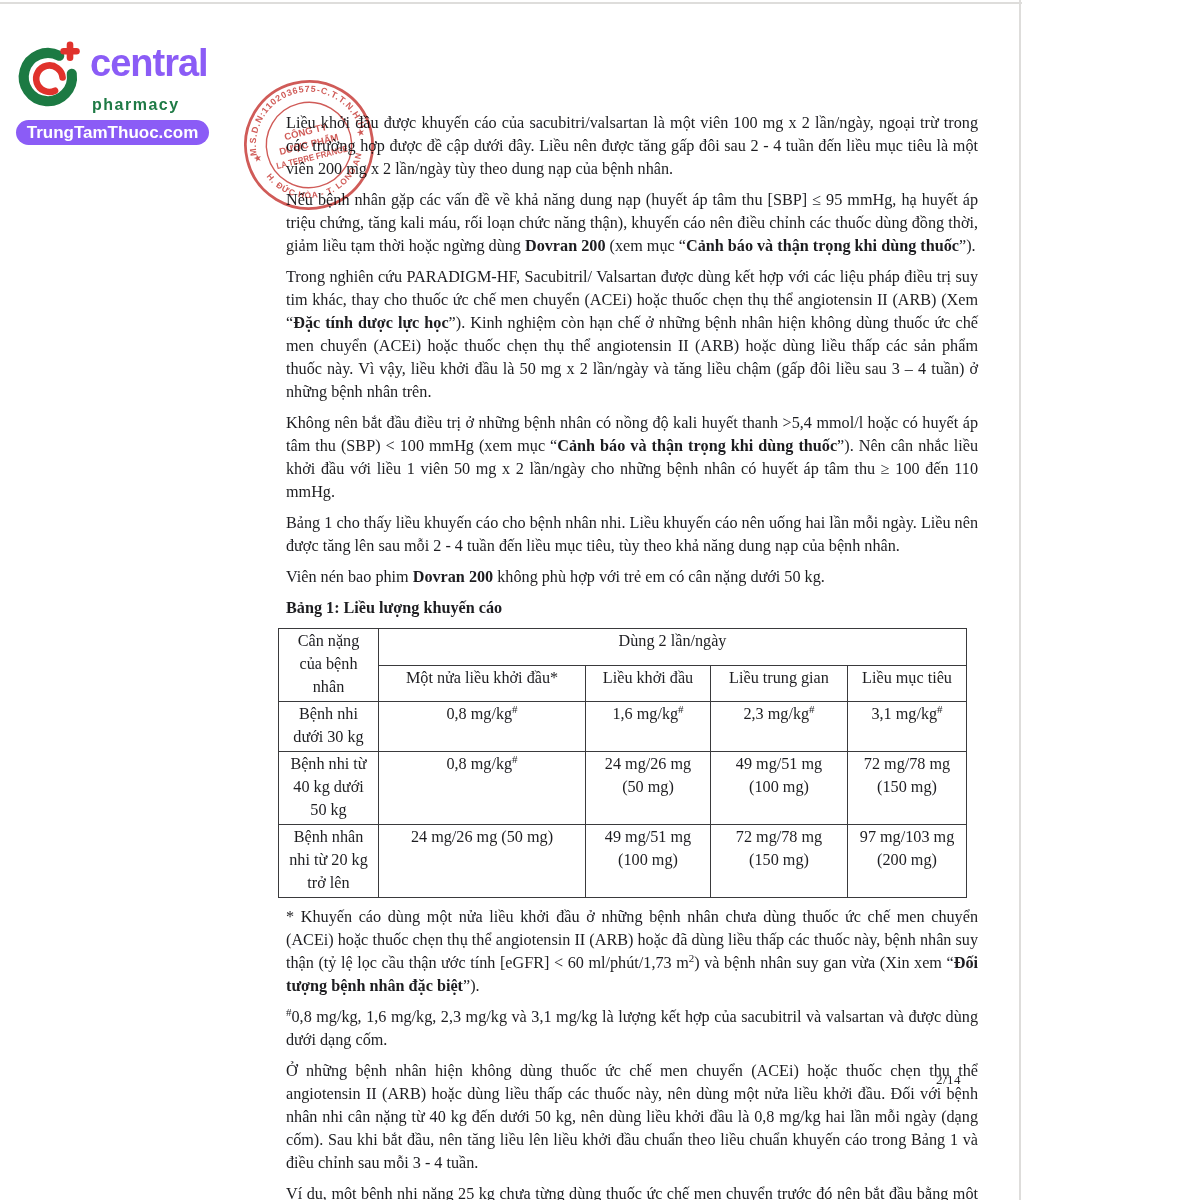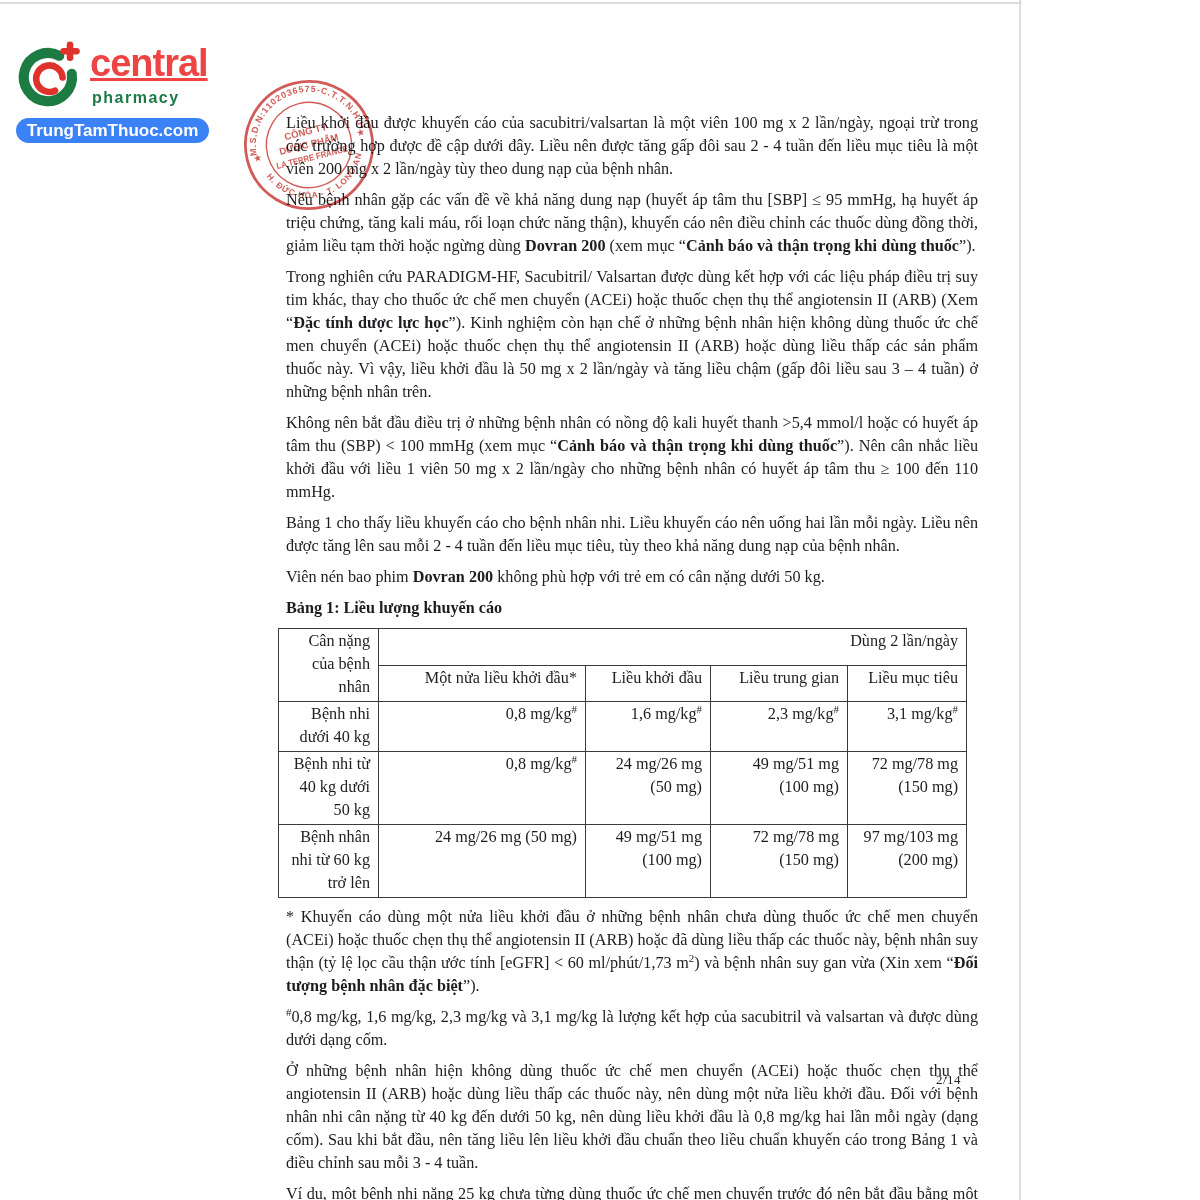--- a/index.html
+++ b/index.html
@@ -8,37 +8,37 @@
   
   .scan-line-top{position:absolute;left:0;top:2px;width:1022px;height:2px;background:#dedesd;background:#dedddb;}
   .scan-line-right{position:absolute;left:1019px;top:0;width:2px;height:1200px;background:#dedddb;}
 
   
   .logo{position:absolute;left:16px;top:36px;width:260px;}
   .logo-row{display:flex;align-items:flex-start;}
   .logo-icon{width:70px;height:76px;flex:0 0 auto;}
   .logo-words{margin-left:4px;margin-top:8px;font-family:"Liberation Sans","DejaVu Sans",sans-serif;}
   .logo-primary{font-size:38px;font-weight:bold;letter-spacing:-1px;line-height:1;}
-  .logo-secondary{font-size:16px;font-weight:bold;letter-spacing:1.5px;margin-top:7px;margin-left:2px;}
+  .logo-secondary{font-size:16px;font-weight:bold;letter-spacing:1.5px;margin-top:14px;margin-left:2px;}
   .logo-badge{margin-top:6px;width:193px;height:25px;border-radius:13px;display:flex;align-items:center;justify-content:center;
               font-family:"Liberation Sans","DejaVu Sans",sans-serif;font-weight:bold;font-size:17px;color:#fff;}
 
   
   .stamp{position:absolute;left:222px;top:58px;width:174px;height:174px;
          transform:rotate(-14deg);opacity:.86;mix-blend-mode:multiply;z-index:5;pointer-events:none;}
   .stamp text{font-family:"Liberation Sans","DejaVu Sans",sans-serif;}
 
   
   .doc{position:absolute;left:278px;top:104px;width:708px;font-size:16.2px;line-height:23px;text-align:justify;}
   .doc p{margin:8px;padding:0;}
   sup{font-size:68%;line-height:0;vertical-align:super;}
 
   table.dose{border-collapse:collapse;width:688px;margin:3px 0 0 0;table-layout:fixed;}
   table.dose td{border:1.5px solid #3a3a3c;padding:1px 8px 2px 8px;vertical-align:top;
-                text-align:right;line-height:23px;}
+                text-align:center;line-height:23px;}
   td.corner{text-align:justify;}
   td.group{text-align:center;}
   .pagenum{position:absolute;left:936px;top:1072px;font-size:13px;letter-spacing:.5px;}
 </style>
 </head>
 <body>
 
 <div class="page">
 
   <div class="scan-line-top"></div>
@@ -46,25 +46,25 @@
 
   <div class="logo">
     <div class="logo-row">
       <svg class="logo-icon" viewBox="0 0 90 92">
         <path d="M 55.6,22.6 A 31,31 0 1 0 71.7,45.7" fill="none" stroke="#1c7a43" stroke-width="13" stroke-linecap="round"></path>
         <path d="M 50.2,67.4 A 17,17 0 1 1 59.9,50.5" fill="none" stroke="#e0322c" stroke-width="8.5" stroke-linecap="round"></path>
         <rect x="57" y="12.5" width="25" height="8.5" rx="4.2" fill="#e0322c"></rect>
         <rect x="65.2" y="4.3" width="8.5" height="25" rx="4.2" fill="#e0322c"></rect>
       </svg>
       <div class="logo-words">
-        <div class="logo-primary" style="color: #ef4444; text-decoration: underline;">central</div>
+        <div class="logo-primary" style="color: #8b5cf6;">central</div>
         <div class="logo-secondary" style="color: rgb(30, 122, 69);">pharmacy</div>
       </div>
     </div>
-    <div class="logo-badge" style="background: #3b82f6;">TrungTamThuoc.com</div>
+    <div class="logo-badge" style="background: #8b5cf6;">TrungTamThuoc.com</div>
   </div>
 
   <svg class="stamp" viewBox="0 0 200 200">
     <defs>
       <path id="arcTop" d="M 39,100 A 61,61 0 1 1 161,100"></path>
       <path id="arcBot" d="M 39,100 A 61,61 0 0 0 161,100"></path>
     </defs>
     <circle cx="100" cy="100" r="73" fill="none" stroke="#c8403c" stroke-width="3.2"></circle>
     <circle cx="100" cy="100" r="49" fill="none" stroke="#c8403c" stroke-width="1.6"></circle>
     <text font-size="10.2" font-weight="bold" fill="#c8403c" letter-spacing="1">
@@ -102,35 +102,35 @@
         <td rowspan="2" class="corner">Cân nặng của bệnh nhân</td>
         <td colspan="4" class="group">Dùng 2 lần/ngày</td>
       </tr>
       <tr>
         <td>Một nửa liều khởi đầu*</td>
         <td>Liều khởi đầu</td>
         <td>Liều trung gian</td>
         <td>Liều mục tiêu</td>
       </tr>
       <tr>
-        <td>Bệnh nhi dưới 40 kg</td>
+        <td>Bệnh nhi dưới 30 kg</td>
         <td><span>0,8 mg/kg</span><sup>#</sup></td>
         <td><span>1,6 mg/kg</span><sup>#</sup></td>
         <td><span>2,3 mg/kg</span><sup>#</sup></td>
         <td><span>3,1 mg/kg</span><sup>#</sup></td>
       </tr>
       <tr>
         <td>Bệnh nhi từ 40 kg dưới 50 kg</td>
         <td><span>0,8 mg/kg</span><sup>#</sup></td>
         <td><span>24 mg/26 mg (50 mg)</span></td>
         <td><span>49 mg/51 mg (100 mg)</span></td>
         <td><span>72 mg/78 mg (150 mg)</span></td>
       </tr>
       <tr>
-        <td>Bệnh nhân nhi từ 60 kg trở lên</td>
+        <td>Bệnh nhân nhi từ 20 kg trở lên</td>
         <td><span>24 mg/26 mg (50 mg)</span></td>
         <td><span>49 mg/51 mg (100 mg)</span></td>
         <td><span>72 mg/78 mg (150 mg)</span></td>
         <td><span>97 mg/103 mg (200 mg)</span></td>
       </tr>
     </tbody>
       </table>
 
     <p><span>* Khuyến cáo dùng một nửa liều khởi đầu ở những bệnh nhân chưa dùng thuốc ức chế men chuyển (ACEi) hoặc thuốc chẹn thụ thể angiotensin II (ARB) hoặc đã dùng liều thấp các thuốc này, bệnh nhân suy thận (tỷ lệ lọc cầu thận ước tính [eGFR] &lt; 60 ml/phút/1,73 m</span><sup>2</sup><span>) và bệnh nhân suy gan vừa (Xin xem “</span><span style="font-weight: bold;">Đối tượng bệnh nhân đặc biệt</span><span>”).</span></p>
     <p><sup>#</sup><span>0,8 mg/kg, 1,6 mg/kg, 2,3 mg/kg và 3,1 mg/kg là lượng kết hợp của sacubitril và valsartan và được dùng dưới dạng cốm.</span></p>

